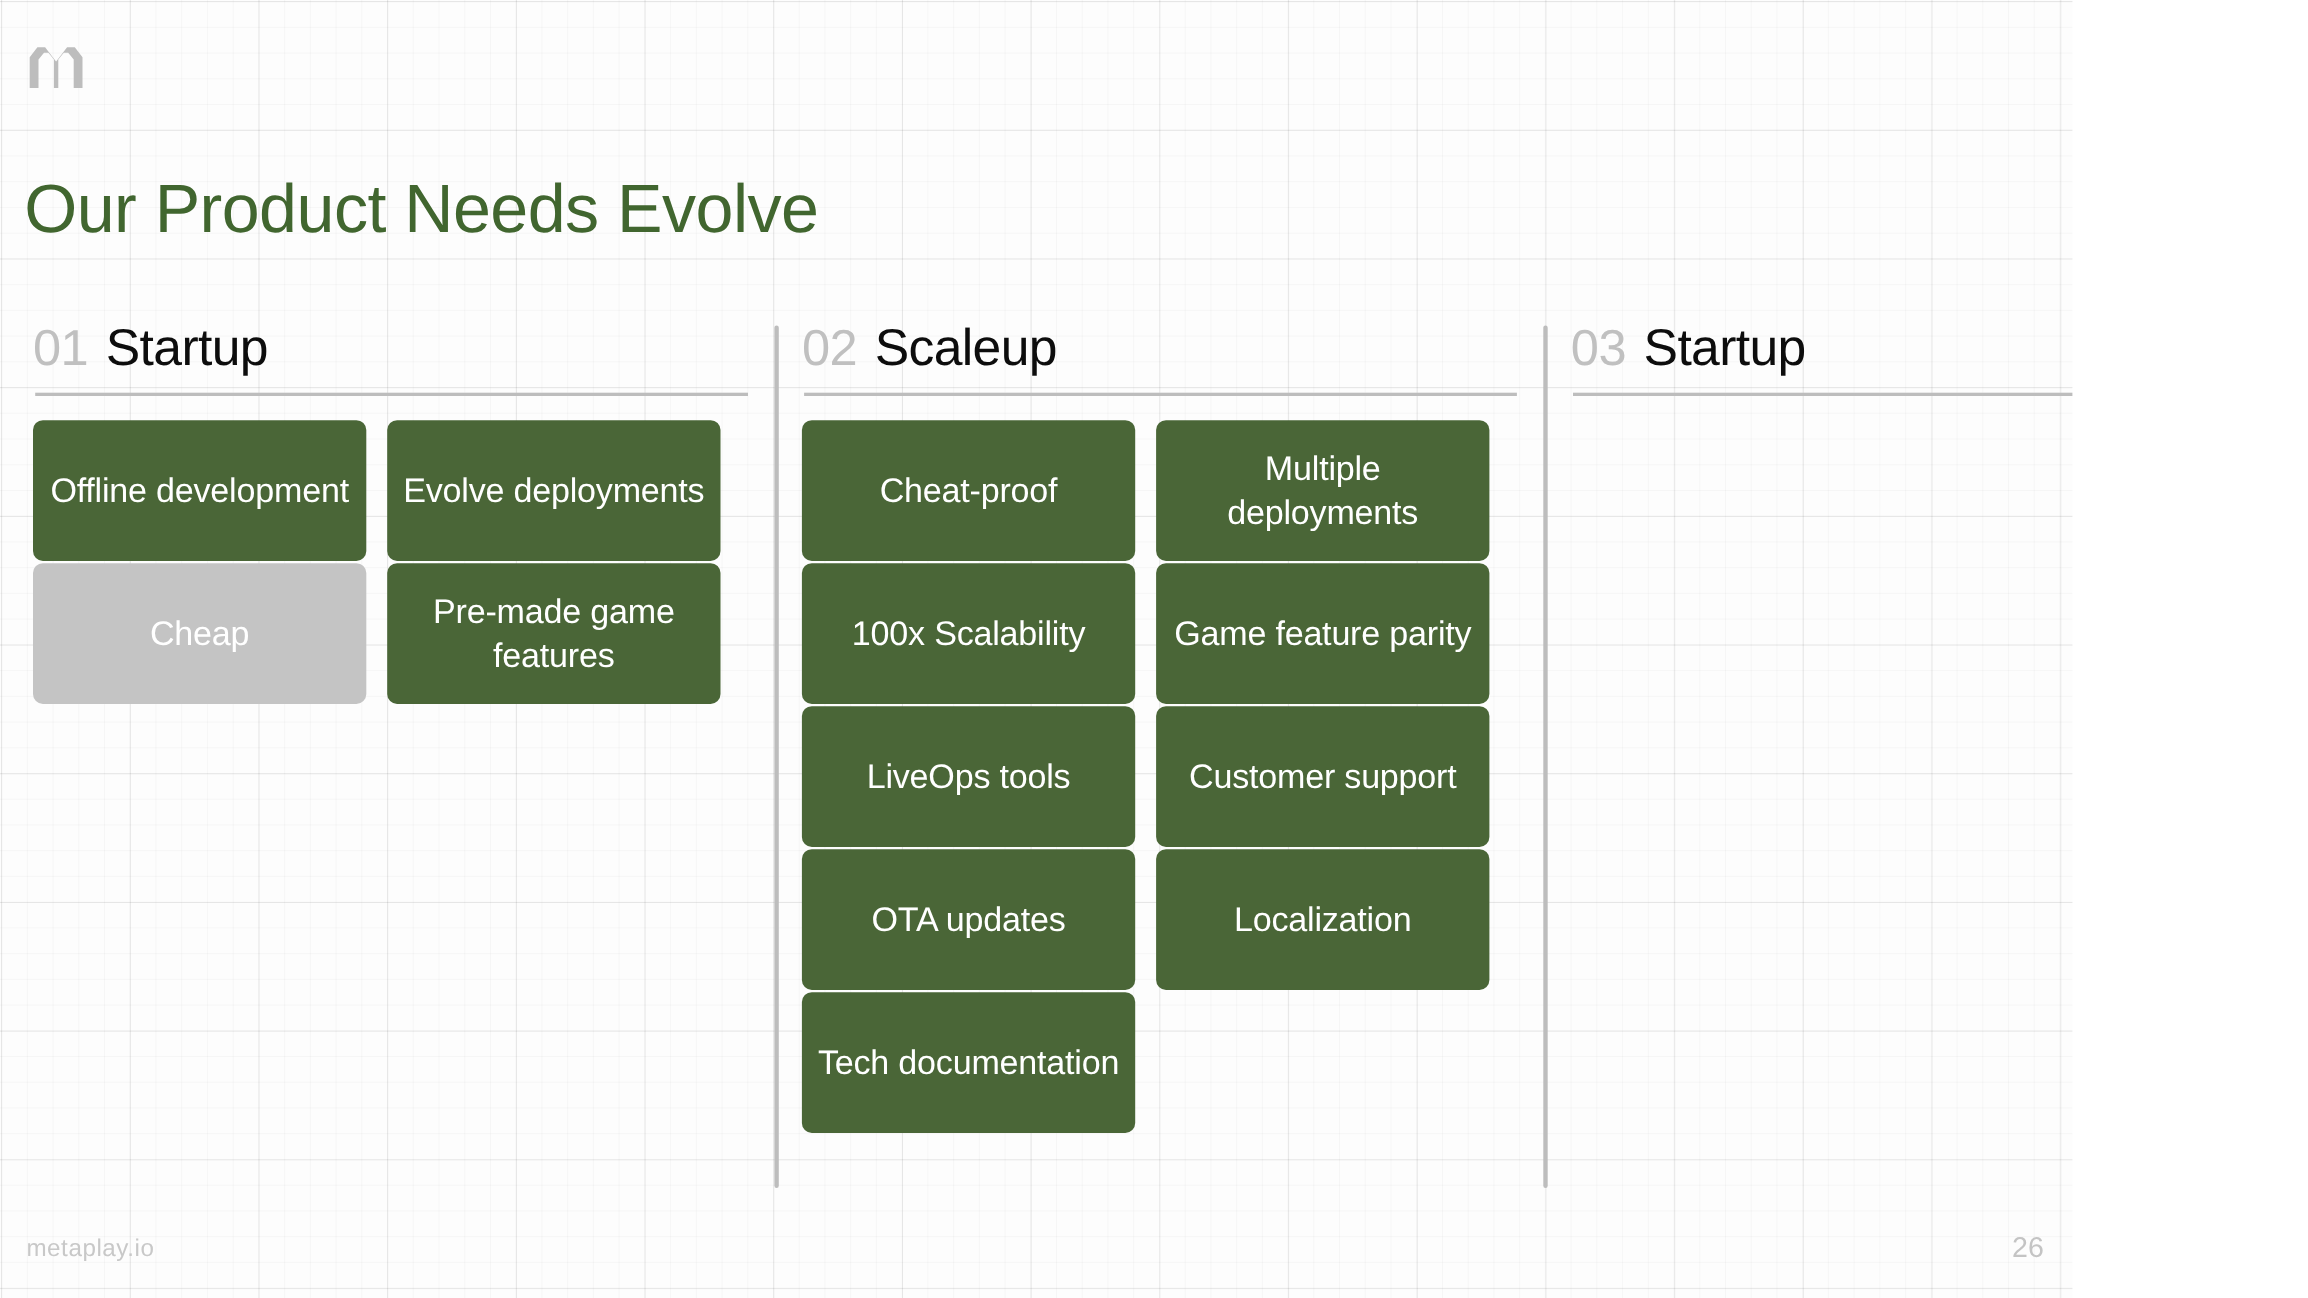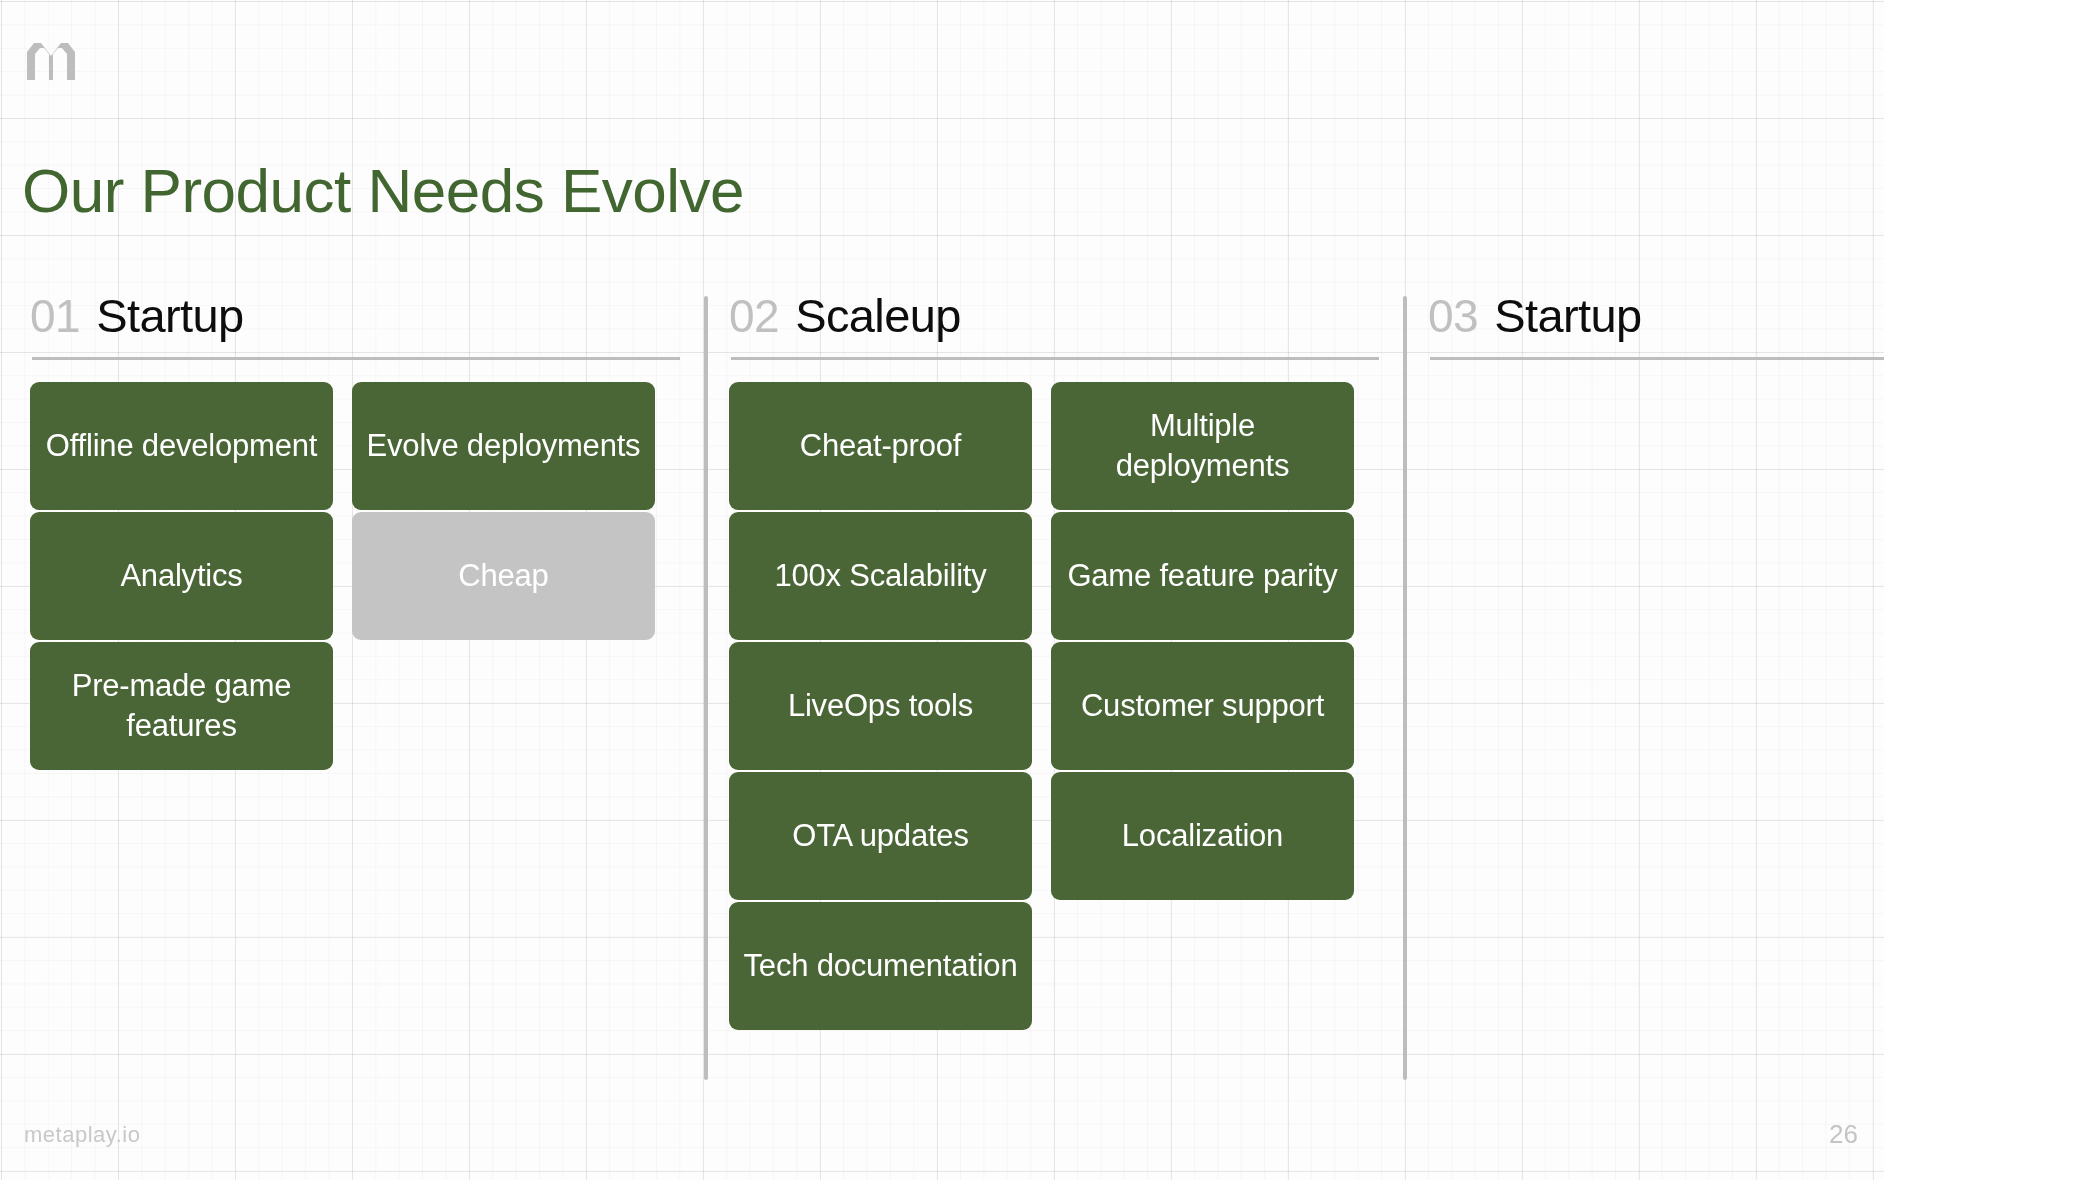--- a/index.html
+++ b/index.html
@@ -176,21 +176,20 @@
     <div class="column first">
 
       <div class="col-head">
         <span class="col-num">01</span>
         <span class="col-name">Startup</span>
       </div>
       <div class="col-rule"></div>
       <div class="cards">
         <div class="card">Offline development</div>
         <div class="card">Evolve deployments</div>
-        <div class="card">Analytics</div>
         <div class="card muted">Cheap</div>
         <div class="card">Pre-made game features</div>
       </div>
     </div>
 
     <div class="column">
       <div class="vdivider"></div>
       <div class="col-head">
         <span class="col-num">02</span>
         <span class="col-name">Scaleup</span>

